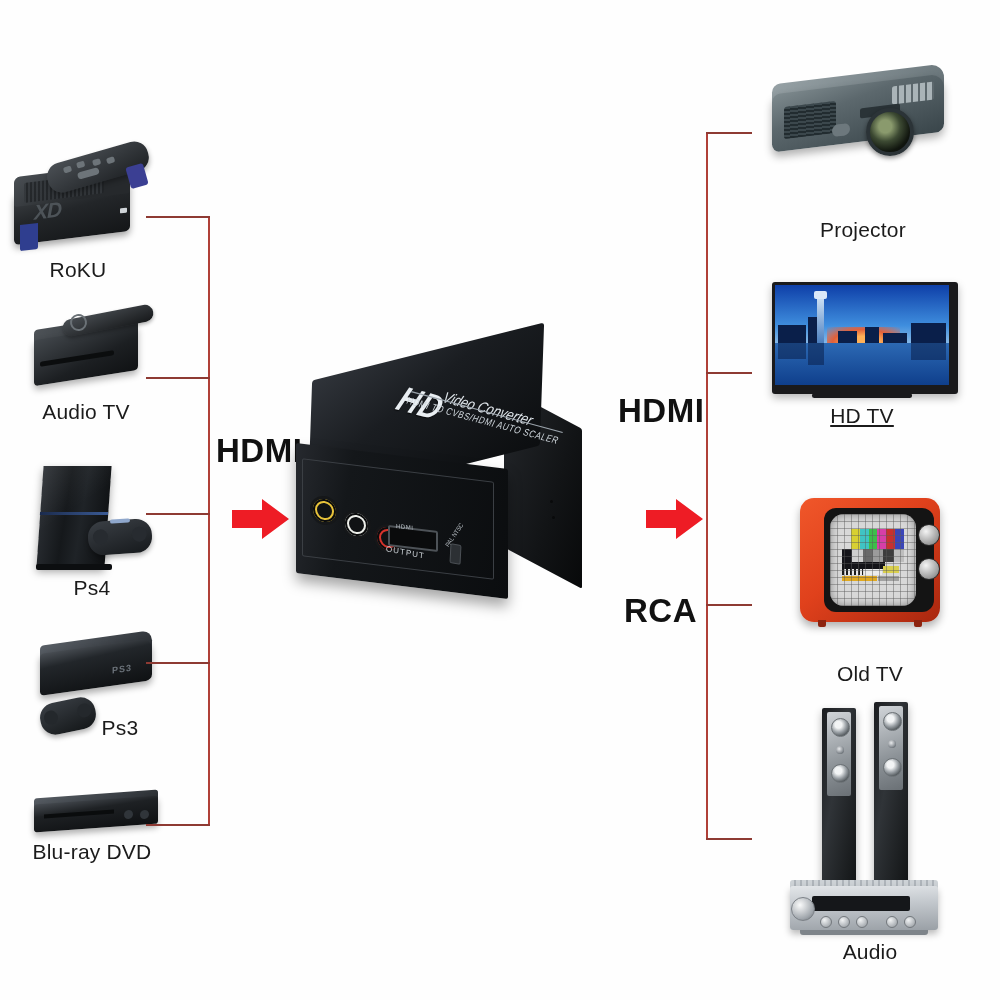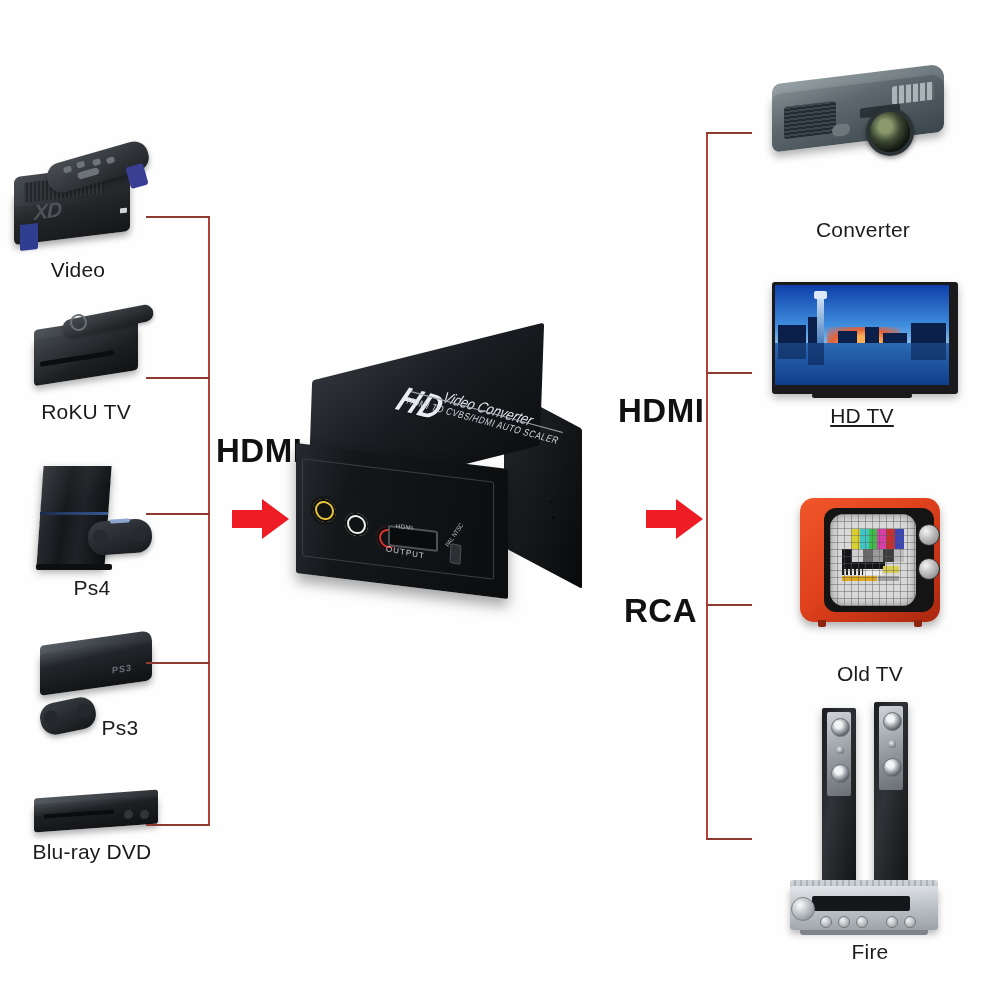--- a/index.html
+++ b/index.html
@@ -261,30 +261,30 @@
     <div class="roku-tab"></div>
     <div class="roku-led"></div>
     <div class="roku-remote">
       <i style="left:18px;top:6px;width:8px;height:6px"></i>
       <i style="left:32px;top:5px;width:8px;height:6px"></i>
       <i style="left:48px;top:7px;width:8px;height:6px"></i>
       <i style="left:62px;top:9px;width:8px;height:6px"></i>
       <i style="left:30px;top:15px;width:22px;height:7px;border-radius:4px"></i>
     </div>
     <div class="roku-rpurple"></div>
-    <div class="devlabel" style="left:8px;top:258px;width:140px;">Video</div>
+    <div class="devlabel" style="left:8px;top:258px;width:140px;">RoKU</div>
   </div>
 
   <div>
     <div class="fire-top"></div>
     <div class="fire-box"></div>
     <div class="fire-slot"></div>
     <div class="fire-remote"></div>
     <div class="fire-ring"></div>
-    <div class="devlabel" style="left:16px;top:400px;width:140px;">RoKU TV</div>
+    <div class="devlabel" style="left:16px;top:400px;width:140px;">Audio TV</div>
   </div>
 
   <div>
     <div class="ps4-body"></div>
     <div class="ps4-slant"></div>
     <div class="ps4-line"></div>
     <div class="ps4-foot"></div>
     <div class="ps4-pad"></div>
     <div class="ps4-bar"></div>
     <div class="devlabel" style="left:22px;top:576px;width:140px;">Ps4</div>
@@ -364,21 +364,21 @@
   <div class="hline" style="left:706px;top:838px;width:46px;"></div>
 
   <div>
     <div class="pj-top"></div>
     <div class="pj-body"></div>
     <div class="pj-grill"></div>
     <div class="pj-keys"></div>
     <div class="pj-panel"></div>
     <div class="pj-btn"></div>
     <div class="pj-lens"></div>
-    <div class="devlabel" style="left:778px;top:218px;width:170px;">Converter</div>
+    <div class="devlabel" style="left:778px;top:218px;width:170px;">Projector</div>
   </div>
 
   <div>
     <div class="tv-frame"></div>
     <div class="tv-screen">
       <div class="tv-sky"></div>
       <div class="tv-water"></div>
       <div class="tv-sun"></div>
       <div class="tv-b" style="left:2%;width:16%;height:18%"></div>
       <div class="tv-b" style="left:19%;width:9%;height:26%"></div>
@@ -455,16 +455,16 @@
     <div class="amp-top"></div>
     <div class="amp"></div>
     <div class="amp-disp"></div>
     <div class="amp-dial"></div>
     <div class="amp-knb" style="left:820px"></div>
     <div class="amp-knb" style="left:838px"></div>
     <div class="amp-knb" style="left:856px"></div>
     <div class="amp-knb" style="left:886px"></div>
     <div class="amp-knb" style="left:904px"></div>
     <div class="amp-foot"></div>
-    <div class="devlabel" style="left:790px;top:940px;width:160px;">Fire</div>
+    <div class="devlabel" style="left:790px;top:940px;width:160px;">Audio</div>
   </div>
 
 </div>
 
 </body></html>

